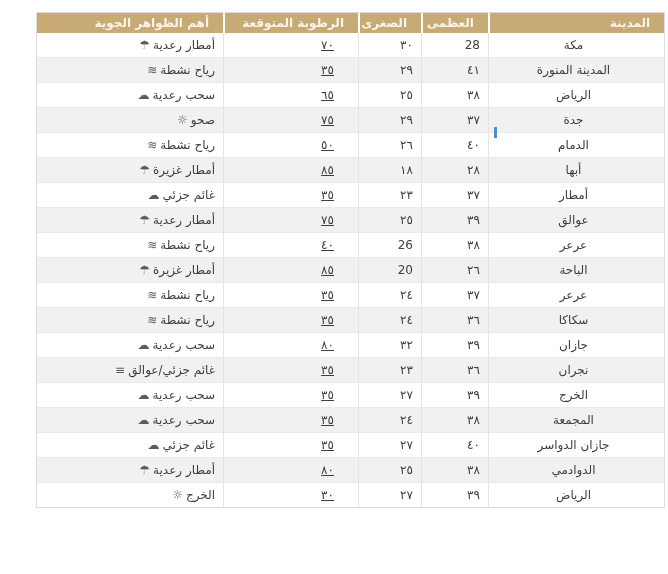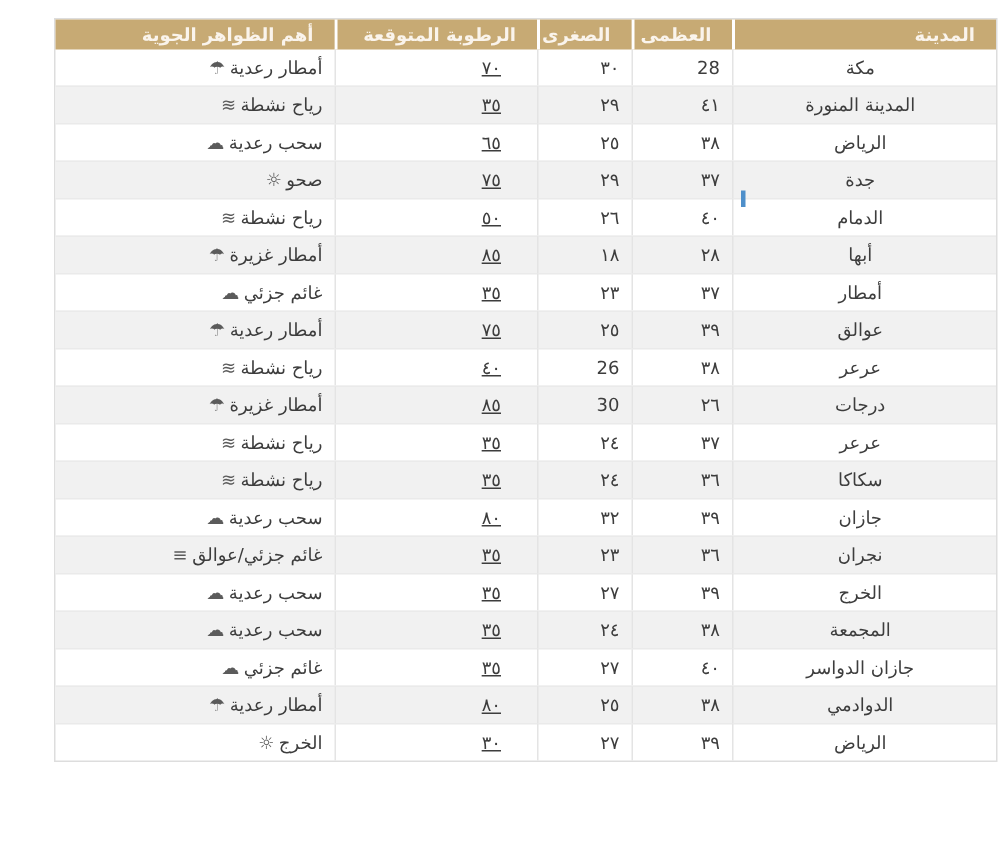--- a/index.html
+++ b/index.html
@@ -227,23 +227,23 @@
     <td class="col-min">26</td>
     <td class="col-hum">٤٠</td>
     <td class="col-phen">
       <span class="phen-wrap">
         <span class="phen-label">رياح نشطة</span>
         <span class="w-icon">≋</span>
       </span>
     </td>
   </tr>
         <tr>
-    <td class="col-city">درجات</td>
+    <td class="col-city">الباحة</td>
     <td class="col-max">٢٦</td>
-    <td class="col-min">30</td>
+    <td class="col-min">20</td>
     <td class="col-hum">٨٥</td>
     <td class="col-phen">
       <span class="phen-wrap">
         <span class="phen-label">أمطار غزيرة</span>
         <span class="w-icon">☂</span>
       </span>
     </td>
   </tr>
         <tr>
     <td class="col-city">عرعر</td>

